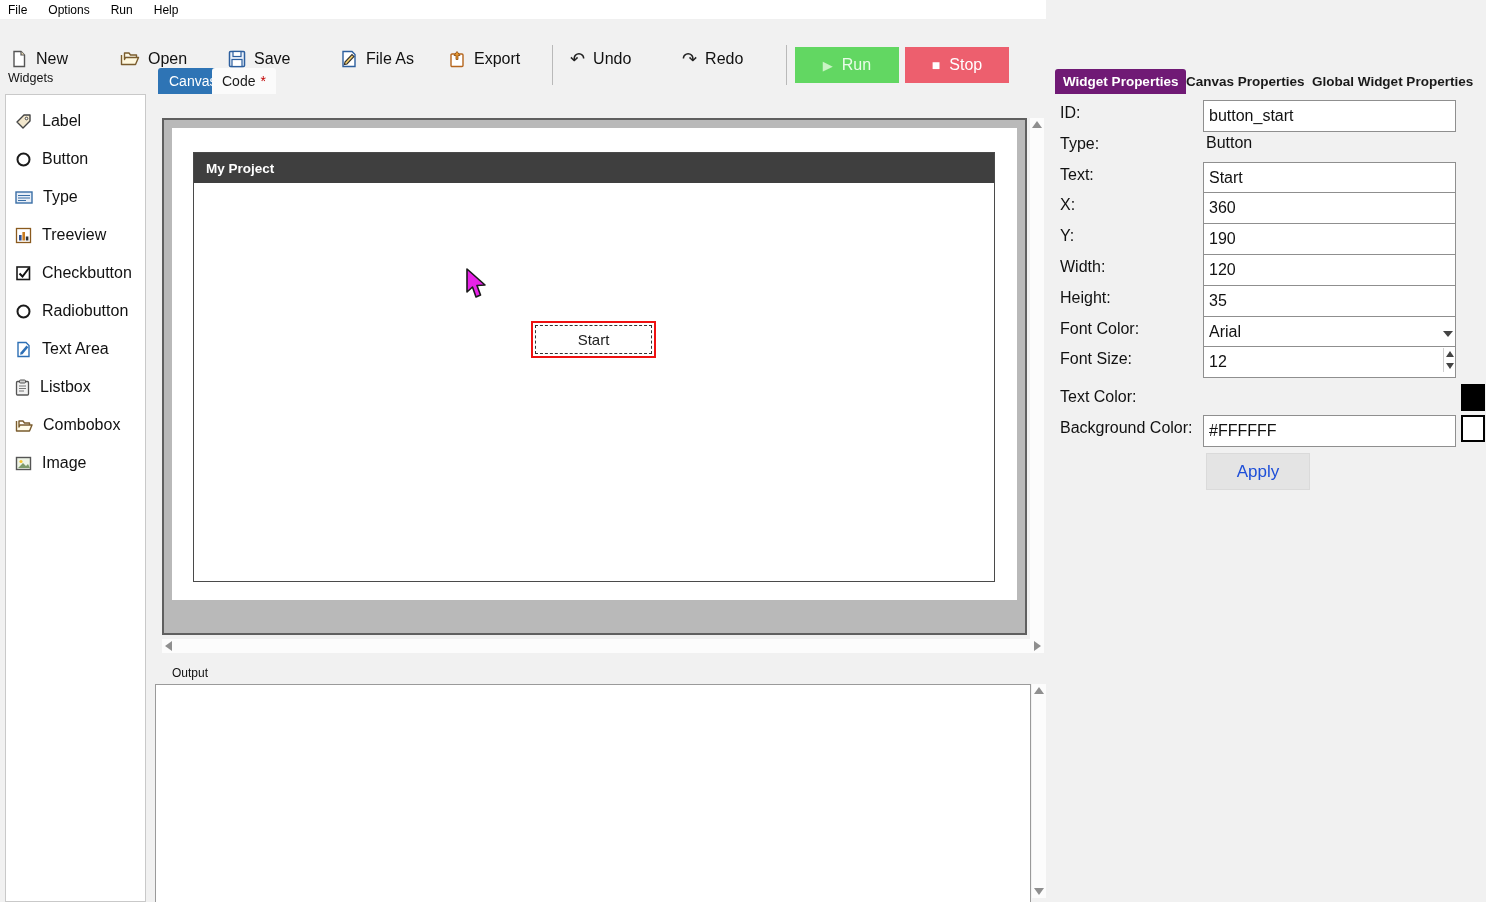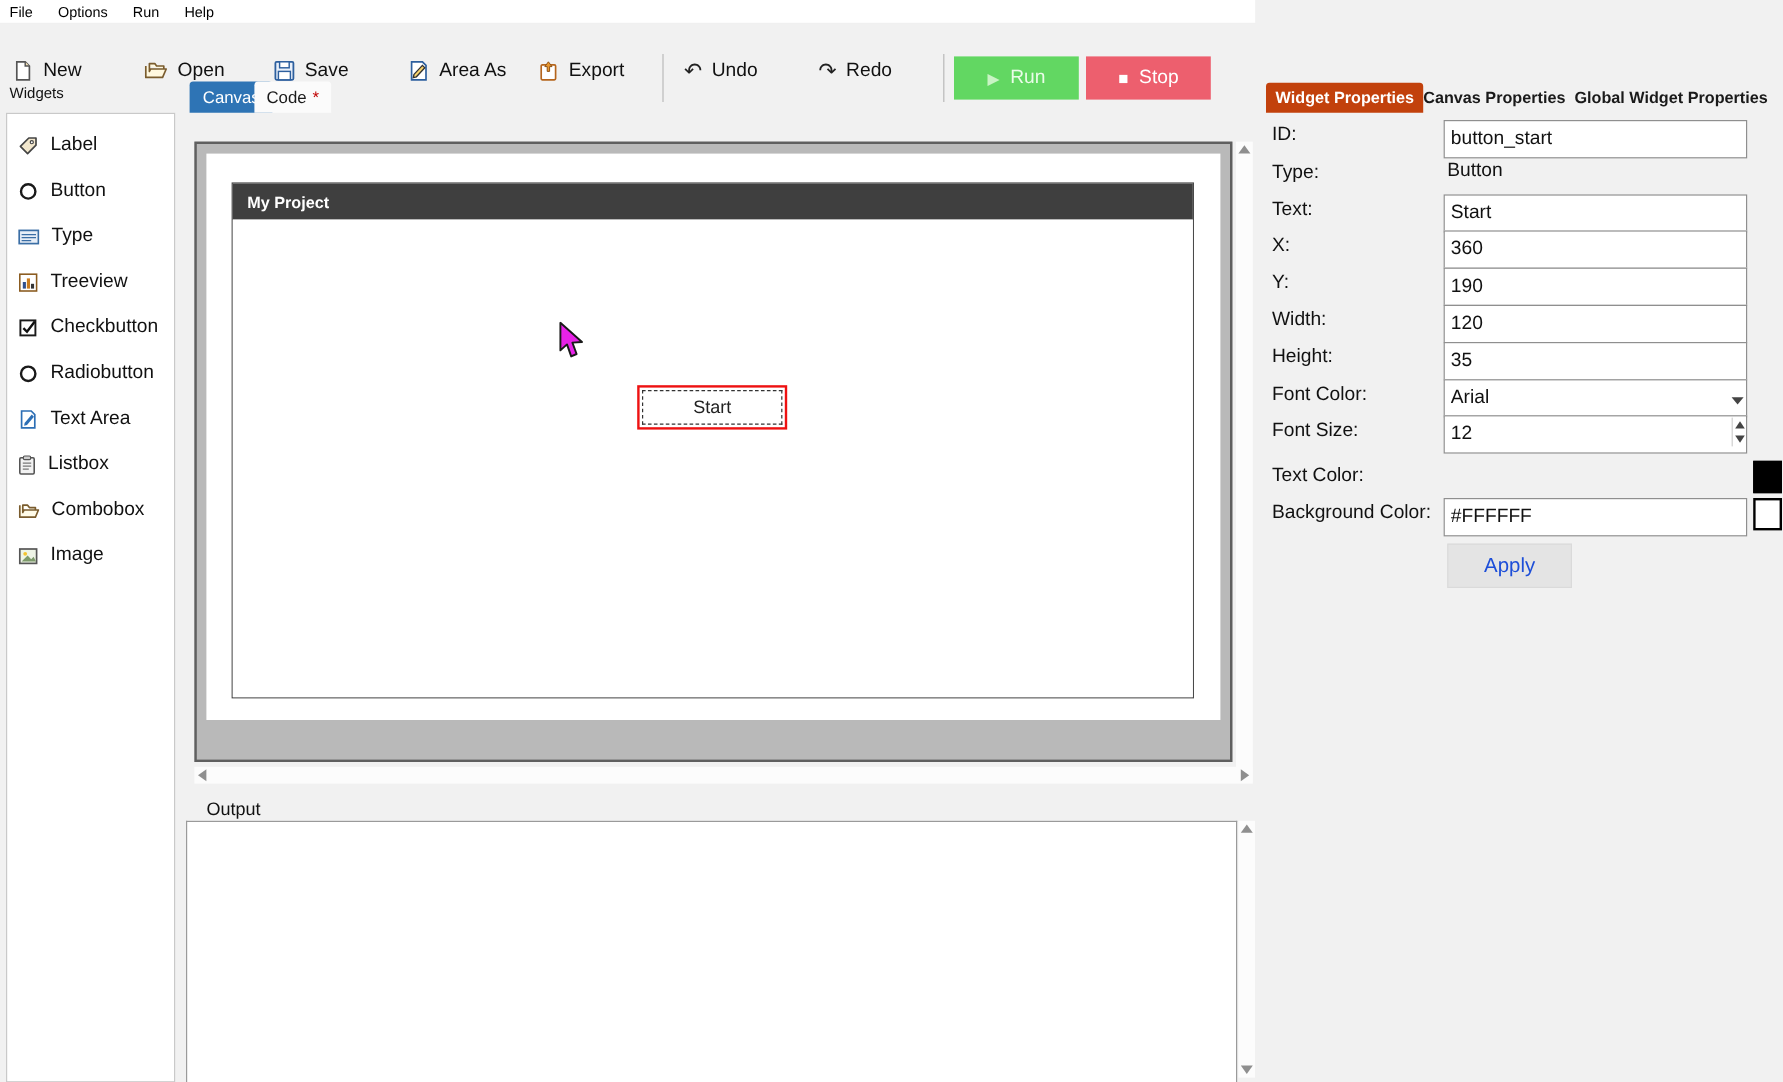--- a/index.html
+++ b/index.html
@@ -65,30 +65,30 @@
   .sb-v-canvas { left:1030px; top:118px; width:14px; height:534px; }
   .sb-h-canvas { left:162px; top:639px; width:882px; height:14px; }
   .sb-v-output { left:1032px; top:684px; width:14px; height:214px; }
   .tri { position:absolute; width:0; height:0; }
   .tri-up    { border-left:5px solid transparent; border-right:5px solid transparent; border-bottom:7px solid #8f8f8f; left:2px; top:3px; }
   .tri-down  { border-left:5px solid transparent; border-right:5px solid transparent; border-top:7px solid #8f8f8f; left:2px; bottom:3px; }
   .tri-left  { border-top:5px solid transparent; border-bottom:5px solid transparent; border-right:7px solid #8f8f8f; left:3px; top:2px; }
   .tri-right { border-top:5px solid transparent; border-bottom:5px solid transparent; border-left:7px solid #8f8f8f; right:3px; top:2px; }
 
   
-  .output-label { position:absolute; left:172px; top:666px; font-size:15px; color:#111; }
+  .output-label { position:absolute; left:172px; top:666px; font-size:12px; color:#111; }
   .output-box { position:absolute; left:155px; top:684px; width:876px; height:218px;
     background:#fff; border:1px solid #9a9a9a; border-bottom:none; font-size:13px; color:#222;
     padding:4px; white-space:pre-wrap; }
 
   
   .rightpanel { position:absolute; left:1046px; top:0; width:440px; height:902px; background:#f1f1f1; }
   .ptab { position:absolute; top:69px; height:25px; display:flex; align-items:center;
     font-size:13.5px; font-weight:bold; color:#1a1a1a; padding:0 8px; cursor:default; }
-  .ptab.active { background:#c2410c; color:#fff; border-radius:3px 3px 0 0; }
+  .ptab.active { background:#701a75; color:#fff; border-radius:3px 3px 0 0; }
   .prow { position:absolute; left:0; width:440px; height:28px; }
   .plabel { position:absolute; left:14px; top:4px; font-size:16px; color:#111; }
   .pinput { position:absolute; left:157px; top:0; width:253px; height:27px;
     border:1px solid #8f8f8f; background:#fff; font-size:16px; color:#111; padding:15px 5px;
     font-family:"Liberation Sans", sans-serif; }
   .pstatic { position:absolute; left:160px; top:3px; font-size:16px; color:#111; }
   .combo-arrow { position:absolute; left:396px; top:10px; width:12px; height:16px; }
   .combo-arrow .tri-dn { position:absolute; left:1px; top:5px; width:0; height:0;
     border-left:5px solid transparent; border-right:5px solid transparent; border-top:6px solid #444; }
   .spin { position:absolute; left:397px; top:2px; width:11px; height:24px; border-left:1px solid #cfcfcf; }
@@ -131,21 +131,21 @@
           <rect x="5" y="1.5" width="8" height="5" fill="#fff" stroke="#2d5f9e" stroke-width="1.2"></rect>
           <rect x="4" y="9.5" width="10" height="7" fill="#fff" stroke="#2d5f9e" stroke-width="1.2"></rect>
         </svg>
       <span>Save</span>
     </button>
     <button class="tbtn" style="left:340px">
       <svg width="18" height="18" viewBox="0 0 18 18">
           <path d="M3 1.5 h9 l3 3 v12 h-12 z" fill="#fff" stroke="#2d5f9e" stroke-width="1.4"></path>
           <path d="M5 12 L12 4.5 l2 2 L7 14 l-2.6 .6 z" fill="#f7d26b" stroke="#333" stroke-width="1.1"></path>
         </svg>
-      <span>Area As</span>
+      <span>File As</span>
     </button>
     <button class="tbtn" style="left:448px">
       <svg width="18" height="18" viewBox="0 0 18 18">
           <rect x="3" y="4" width="12" height="12.5" rx="1" fill="#fff" stroke="#b5651d" stroke-width="1.4"></rect>
           <path d="M9 1.5 L12 5.5 h-2 v4 h-2 v-4 h-2 z" fill="#e8962e" stroke="#8a4d12" stroke-width="0.8"></path>
         </svg>
       <span>Export</span>
     </button>
 
     <div class="vsep" style="left:552px"></div>

